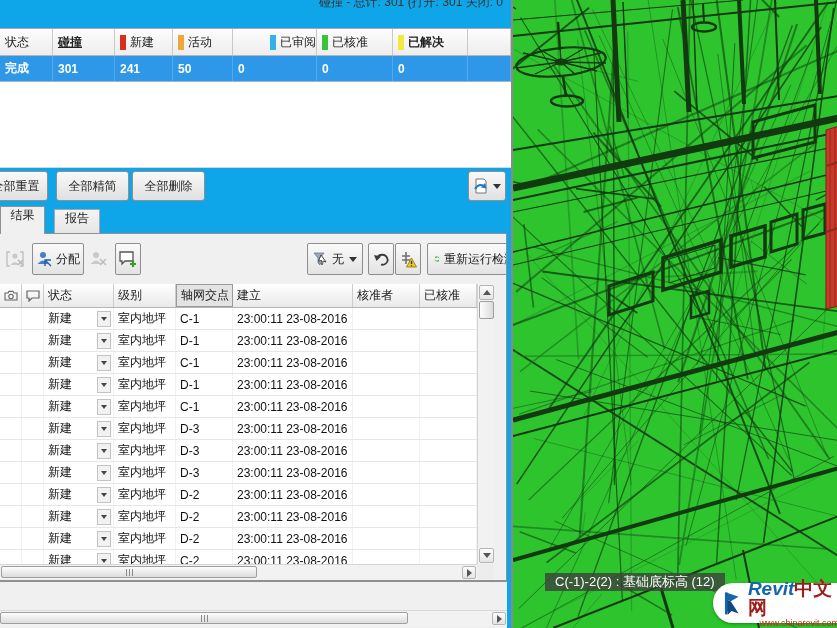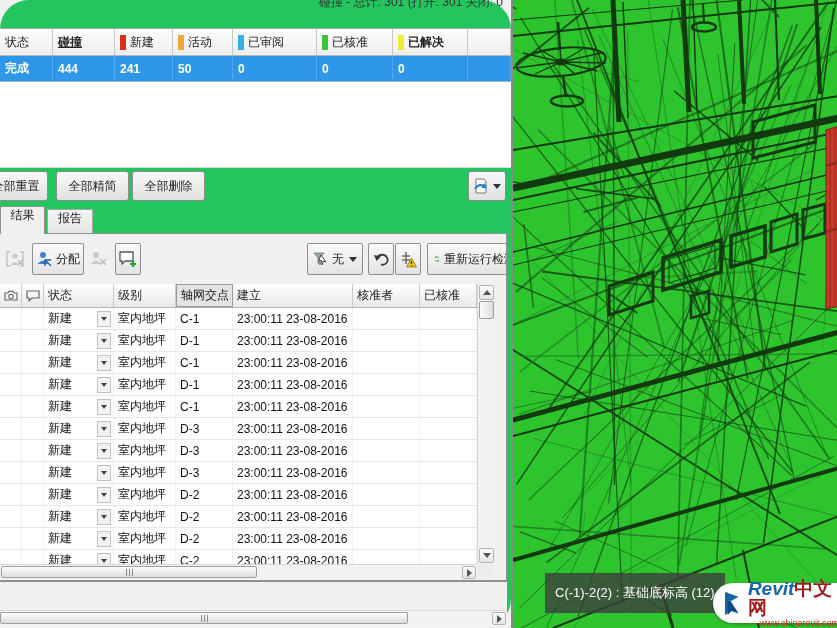--- a/index.html
+++ b/index.html
@@ -1,20 +1,20 @@
 <!DOCTYPE html>
 <html><head>
 <meta charset="utf-8">
 <style>
   * { margin:0; padding:0; box-sizing:border-box; }
   html,body { width:837px; height:628px; overflow:hidden; }
   body { font-family:"Liberation Sans","DejaVu Sans",sans-serif; background:#f0f0f0; position:relative; font-size:12px; color:#222; }
 
   
-  #left-panel { position:absolute; left:0; top:0; width:511px; height:628px; background:#22c55e;border-radius:29px; }
+  #left-panel { position:absolute; left:0; top:0; width:511px; height:628px; background:#0ea5e9; }
   .top-status { position:absolute; top:0; right:8px; height:9px; overflow:hidden; }
   .top-status span { display:block; margin-top:-6px; font-size:12px; color:#333; white-space:nowrap; }
 
   
   .summary { position:absolute; top:28px; left:0; width:511px; height:139px; background:#fff; border-top:1px solid #a9a9a9; }
   .sum-header { display:flex; height:27px; background:linear-gradient(#fdfdfd,#ededed); border-bottom:1px solid #b5b5b5; }
   .sum-cell { display:flex; align-items:center; padding-left:5px; border-right:1px solid #c9c9c9; overflow:hidden; white-space:nowrap; }
   .sum-cell .chip { display:inline-block; width:6px; height:15px; margin-right:4px; flex:none; }
   .sum-row { display:flex; height:26px; background:#2e97e8; color:#fff; border-bottom:1px solid #9fb6c9;justify-content:center; }
   .sum-row .sum-cell { border-right:1px solid #55aaec; font-weight:bold; }
@@ -23,21 +23,21 @@
   .actions { position:absolute; top:167px; left:0; width:511px; height:39px; border-top:1px solid #d8d8d8; }
   .btn { position:absolute; top:3px; height:30px; display:flex; align-items:center; justify-content:center; gap:4px;
          background:linear-gradient(#f9f9f9,#e0e0e0); border:1px solid #8e8e8e; border-radius:3px; font-size:12px; color:#222; cursor:default; }
   .btn.disabled { color:#9e9e9e; border-color:#bcbcbc; background:linear-gradient(#f3f3f3,#e9e9e9); }
   .caret-down { width:0; height:0; border-left:4px solid transparent; border-right:4px solid transparent; border-top:5px solid #333; }
 
   
   .tabs { position:absolute; top:206px; left:0; height:28px; }
   .tab { position:absolute; display:flex; align-items:flex-start; justify-content:center; font-size:12px; }
   .tab.active { left:0; top:0; width:45px; height:28px; background:#f0f0f0; border:1px solid #919191; border-bottom:none; z-index:3; }
-  .tab.inactive { left:47px; top:3px; width:46px; height:43px; background:linear-gradient(#f4f4f4,#dadada); border:1px solid #a6a6a6; border-bottom:none; }
+  .tab.inactive { left:54px; top:3px; width:46px; height:43px; background:linear-gradient(#f4f4f4,#dadada); border:1px solid #a6a6a6; border-bottom:none; }
 
   
   .results-panel { position:absolute; top:233px; left:0; width:507px; height:348px; background:#f0f0f0; border:1px solid #919191; border-left:none; overflow:hidden; }
   .tool-btn { position:absolute; top:9px; height:32px; display:flex; align-items:center; justify-content:center; gap:4px;
               background:linear-gradient(#fafafa,#e3e3e3); border:1px solid #8e8e8e; border-radius:2px; font-size:12px; }
   .tool-flat { position:absolute; top:9px; height:32px; display:flex; align-items:center; justify-content:center; opacity:.45; }
 
   
   .grid-head { position:absolute; top:50px; left:0; width:477px; height:24px; display:grid;
                grid-template-columns:22px 22px 70px 62px 57px 120px 67px 57px;
@@ -65,21 +65,21 @@
   .sb-btn-h { position:absolute; top:1px; width:14px; height:13px; background:linear-gradient(#fcfcfc,#e4e4e4); border:1px solid #b5b5b5; border-radius:2px; display:flex; align-items:center; justify-content:center; }
   .corner { position:absolute; left:477px; top:330px; width:17px; height:15px; background:#ededed; }
 
   
   .bottom-panel { position:absolute; top:581px; left:0; width:507px; height:47px; background:#f0f0f0; border-top:1px solid #8f8f8f; }
   .bottom-scroll { position:absolute; left:0; bottom:2px; width:507px; height:16px; background:#f2f2f2; border-top:1px solid #d9d9d9; }
 
   
   #viewport { position:absolute; left:511px; top:0; width:326px; height:628px; border-left:2px solid #8a8a8a; background:#2ec42e; overflow:hidden; }
   #viewport svg { display:block; }
-  .overlay-label { position:absolute; left:32px; top:573px; height:40px; background:rgba(62,62,62,.78); color:#fff; font-size:13px;
+  .overlay-label { position:absolute; left:32px; top:573px; height:18px; background:rgba(62,62,62,.78); color:#fff; font-size:13px;
                    display:flex; align-items:center; padding:8px 10px; white-space:nowrap; }
   .logo { position:absolute; right:-2px; top:583px; width:126px; height:40px; background:#fff; border-radius:20px 0 0 20px;
           display:flex; align-items:center; padding-left:8px; box-shadow:0 1px 3px rgba(0,0,0,.35); }
   .logo-text { display:flex; flex-direction:column; line-height:1; margin-left:4px; }
   .brand { font-size:19px; font-weight:bold; }
   .brand .blue { color:#1565ab; font-style:italic; }
   .brand .red { color:#9b1d1d; }
   .logo-url { font-size:9px; color:#cc2222; margin-top:2px; text-align:right; }
 </style>
 </head>
@@ -100,39 +100,39 @@
           <span style="font-weight: bold;">碰撞</span>
         </div>
         <div class="sum-cell" style="width: 58px;">
           <span class="chip" style="background: rgb(214, 47, 30);"></span>
           <span>新建</span>
         </div>
         <div class="sum-cell" style="width: 60px;">
           <span class="chip" style="background: rgb(237, 167, 60);"></span>
           <span>活动</span>
         </div>
-        <div class="sum-cell" style="width: 84px;">
+        <div class="sum-cell" style="width: 84px; justify-content: flex-end;">
           <span class="chip" style="background: rgb(53, 177, 232);"></span>
           <span>已审阅</span>
         </div>
         <div class="sum-cell" style="width: 76px;">
           <span class="chip" style="background: rgb(60, 193, 60);"></span>
           <span>已核准</span>
         </div>
         <div class="sum-cell" style="width: 75px; font-weight: bold;">
           <span class="chip" style="background: rgb(240, 234, 61);"></span>
           <span>已解决</span>
         </div>
         <div class="sum-cell" style="width: 43px;">
           <span></span>
         </div>
       </div>
     <div class="sum-row">
         <div class="sum-cell" style="width: 53px;">完成</div>
-        <div class="sum-cell" style="width: 62px;">444</div>
+        <div class="sum-cell" style="width: 62px;">301</div>
         <div class="sum-cell" style="width: 58px;">241</div>
         <div class="sum-cell" style="width: 60px;">50</div>
         <div class="sum-cell" style="width: 84px;">0</div>
         <div class="sum-cell" style="width: 76px;">0</div>
         <div class="sum-cell" style="width: 75px;">0</div>
         <div class="sum-cell" style="width: 43px;"></div>
       </div>
   </div>
 
   <div class="actions">

